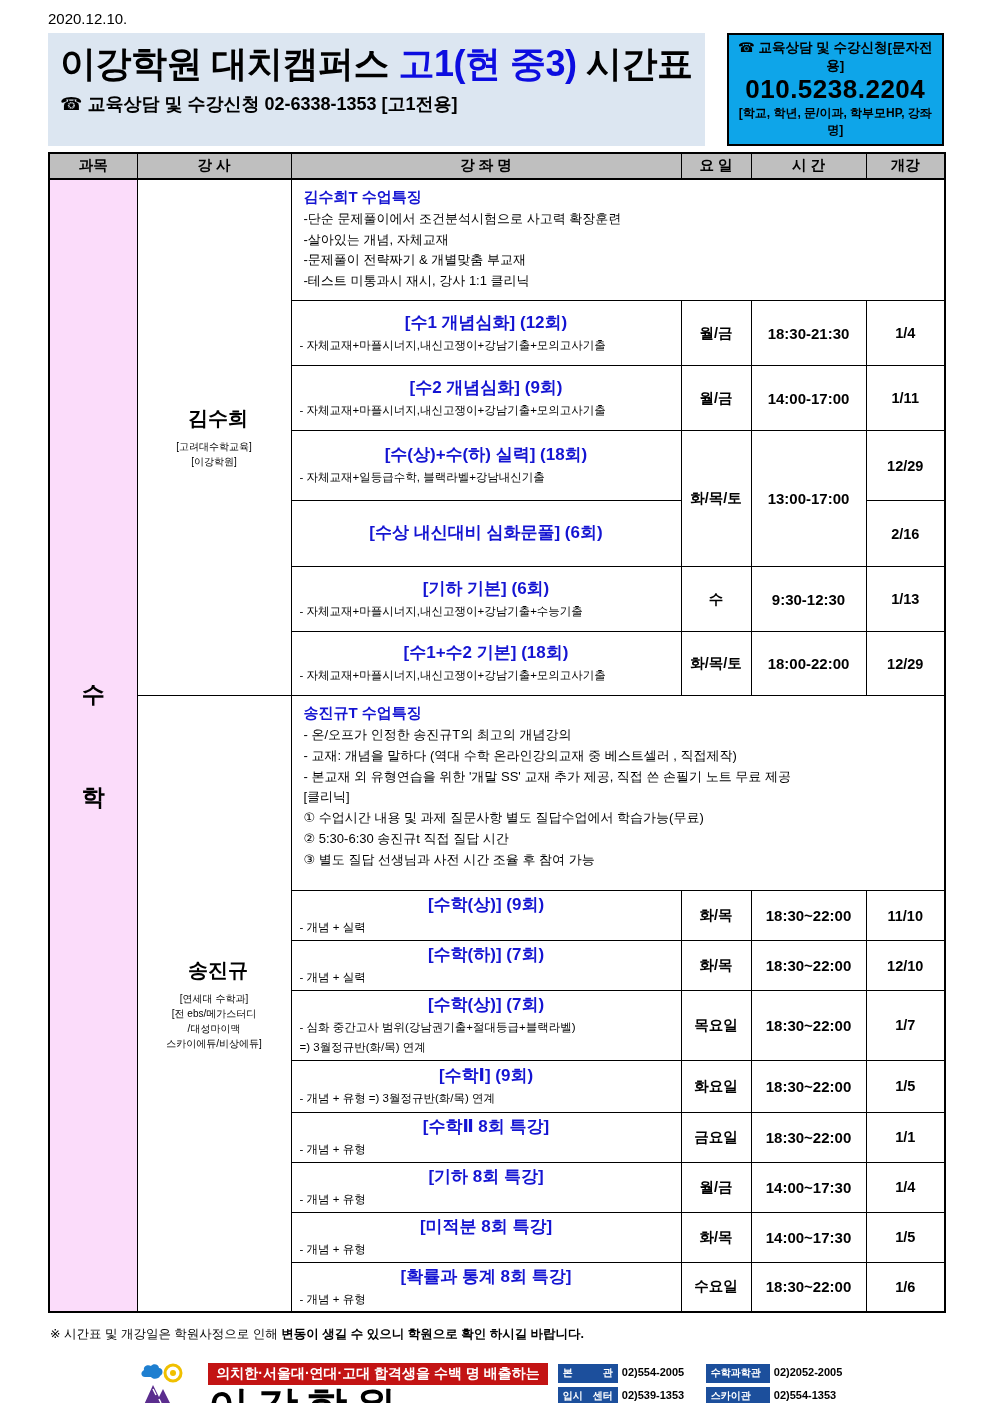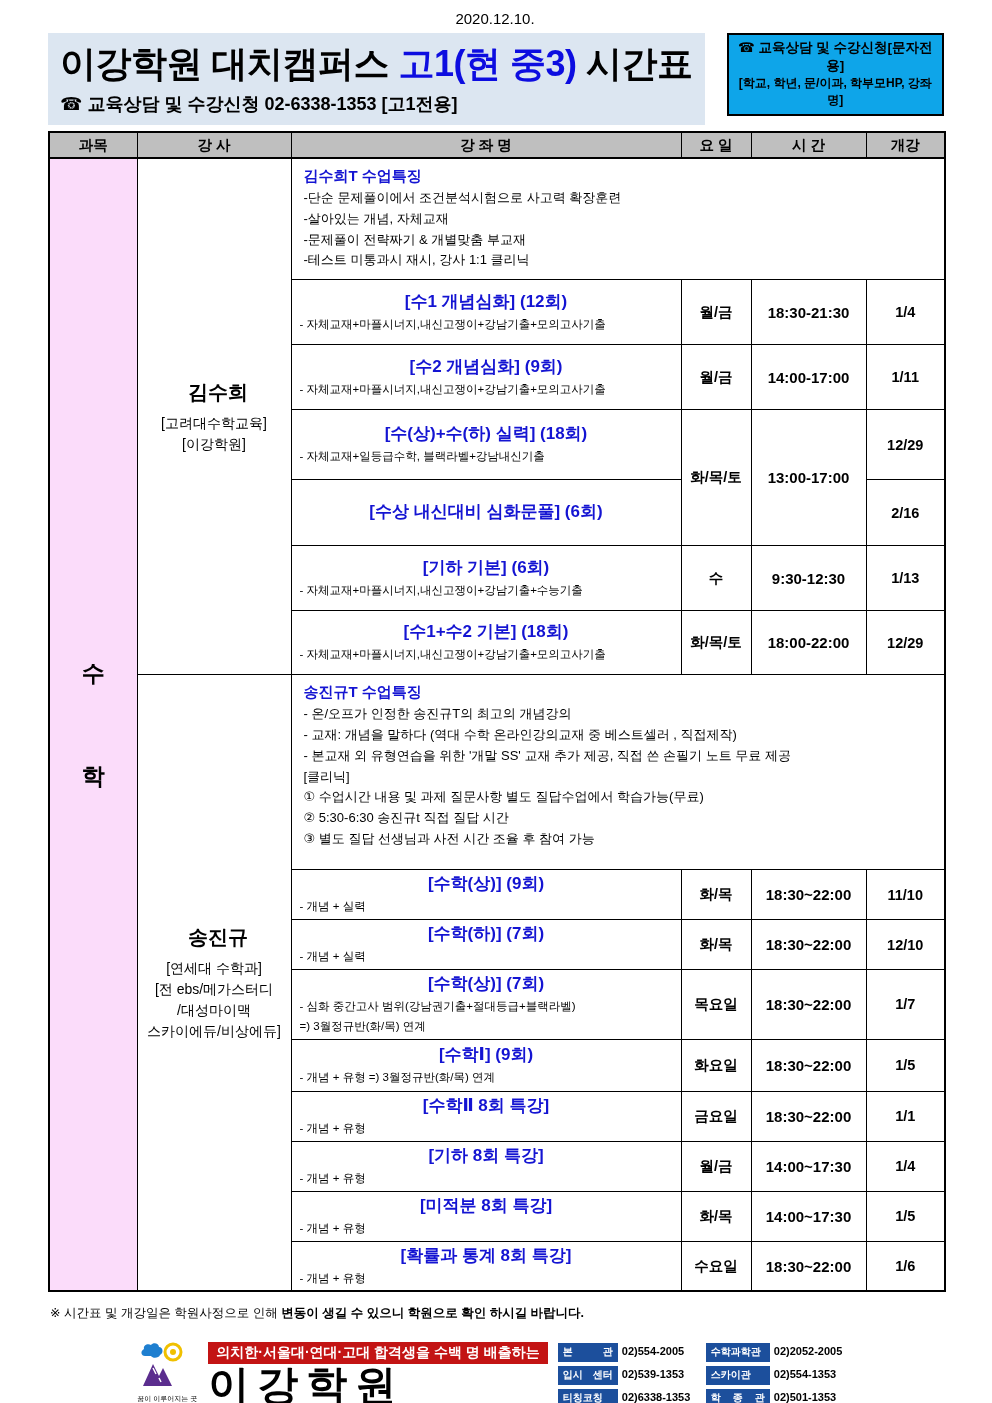--- a/index.html
+++ b/index.html
@@ -10,42 +10,42 @@
     --navy:#1c4f9c;
     --red:#c31414;
   }
   *{box-sizing:border-box;}
   html,body{margin:0;padding:0;}
   body{
     width:992px;height:1403px;background:#fff;color:#000;
     font-family:"Liberation Sans","DejaVu Sans",sans-serif;
   }
   .page{padding:10px 48px 0 48px;}
-  .date-line{text-align:center;font-size:15px;padding-right:2px;margin-bottom:6px;}
+  .date-line{text-align:left;font-size:15px;padding-right:2px;margin-bottom:6px;}
   .header-row{display:flex;gap:22px;margin-bottom:6px;}
   .title-box{background:var(--title-bg);flex:1;padding:7px 12px 9px 12px;}
   .title-main{font-size:36px;font-weight:bold;letter-spacing:-0.5px;white-space:nowrap;}
   .title-main .hl{color:#0d0de0;}
   .title-sub{font-size:18px;font-weight:bold;margin-top:3px;}
   .contact-box{width:268px;border:2px solid #000;background:#0ea5e9;text-align:center;padding:4px 4px 5px 4px;align-self:flex-start;}
   .contact-title{font-size:13.5px;font-weight:bold;}
   .contact-phone{font-size:26px;font-weight:bold;letter-spacing:0.5px;line-height:1.15;}
   .contact-note{font-size:12px;font-weight:bold;}
 
   table.tt{border-collapse:collapse;width:896px;table-layout:fixed;border:2px solid #000;}
   .tt th,.tt td{border:1px solid #000;padding:0;vertical-align:middle;}
   .tt th{background:var(--header-gray);font-size:14.5px;font-weight:bold;height:26px;border-bottom:2px solid #000;}
   .col-subj{width:88px;}.col-teach{width:154px;}.col-course{width:390px;}
   .col-day{width:70px;}.col-time{width:115px;}.col-start{width:79px;}
 
   td.subject{background:var(--subject-pink);text-align:center;}
   .subject-inner{display:flex;flex-direction:column;align-items:center;gap:72px;font-size:23px;font-weight:bold;}
   td.teacher{text-align:center;background:#fff;}
   .tname{font-size:20px;font-weight:bold;margin-bottom:7px;padding-left:8px;}
-  .tcred{font-size:14px;line-height:1.5;}
+  .tcred{font-size:10px;line-height:1.5;}
 
   td.feature{padding:8px 12px;vertical-align:top;}
   .ftitle{color:var(--accent-blue);font-weight:bold;font-size:15px;margin-bottom:2px;}
   .fline{font-size:13px;line-height:1.6;}
 
   td.ccell{padding:3px 8px 4px 8px;}
   .ctitle{text-align:center;color:var(--accent-blue);font-weight:bold;font-size:17px;line-height:1.3;}
   .ctitle.only{margin:0;}
   .cdesc{font-size:11.5px;margin-top:3px;line-height:1.45;}
   td.day,td.time,td.start{text-align:center;font-weight:bold;font-size:14.5px;}
@@ -71,20 +71,21 @@
 
   <div class="date-line">2020.12.10.</div>
 
   <div class="header-row">
     <div class="title-box">
       <div class="title-main"><span>이강학원 대치캠퍼스 </span><span class="hl">고1(현 중3)</span><span> 시간표</span></div>
       <div class="title-sub">☎ 교육상담 및 수강신청 02-6338-1353 [고1전용]</div>
     </div>
     <div class="contact-box">
       <div class="contact-title">☎ 교육상담 및 수강신청[문자전용]</div>
+      <div class="contact-phone">010.5238.2204</div>
       <div class="contact-note">[학교, 학년, 문/이과, 학부모HP, 강좌명]</div>
     </div>
   </div>
 
   <table class="tt">
     <colgroup>
       <col class="col-subj">
         <col class="col-teach">
         <col class="col-course">
       <col class="col-day">

